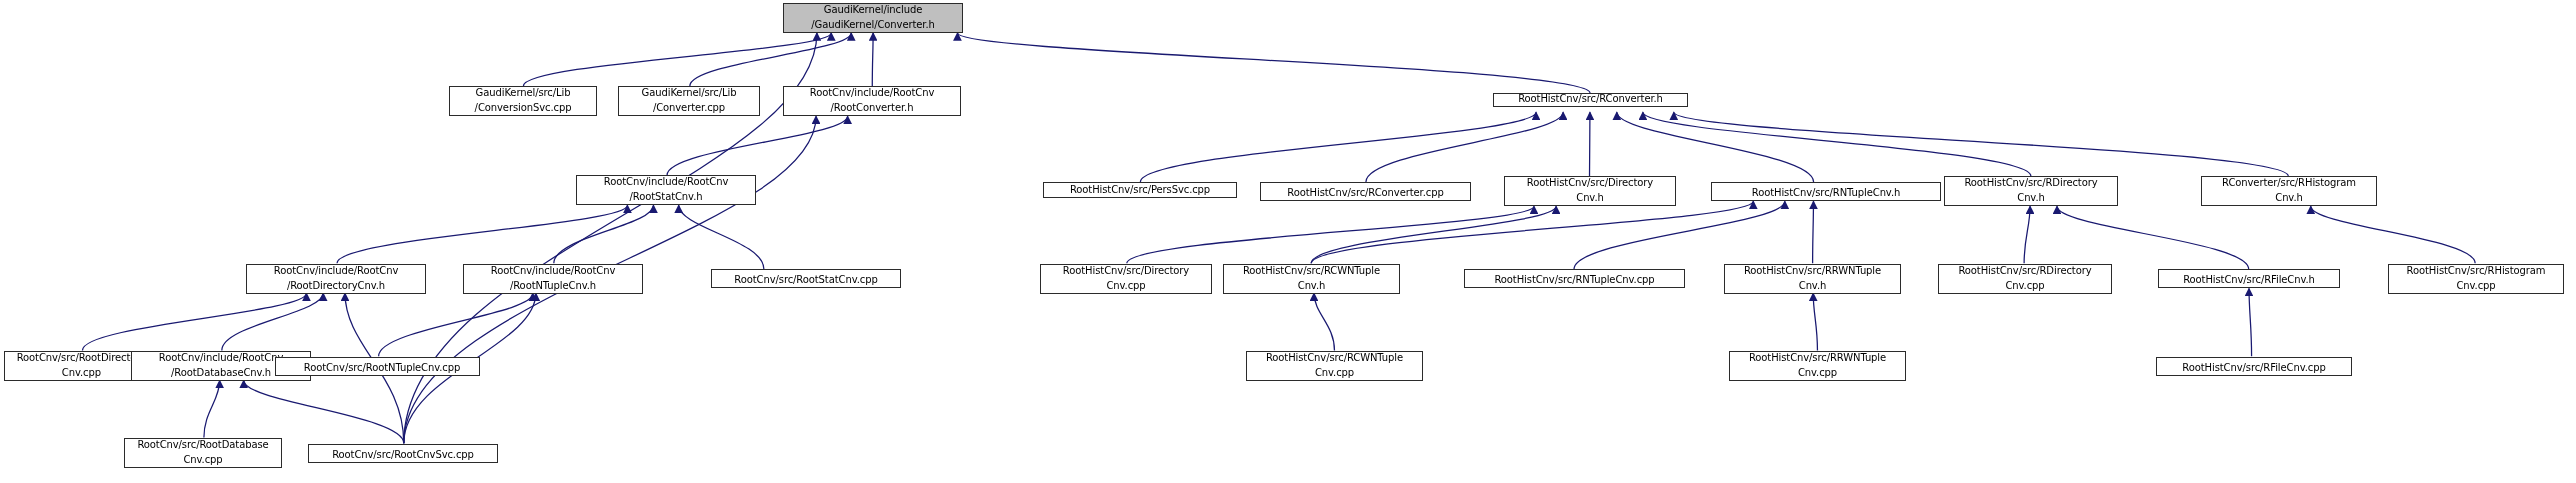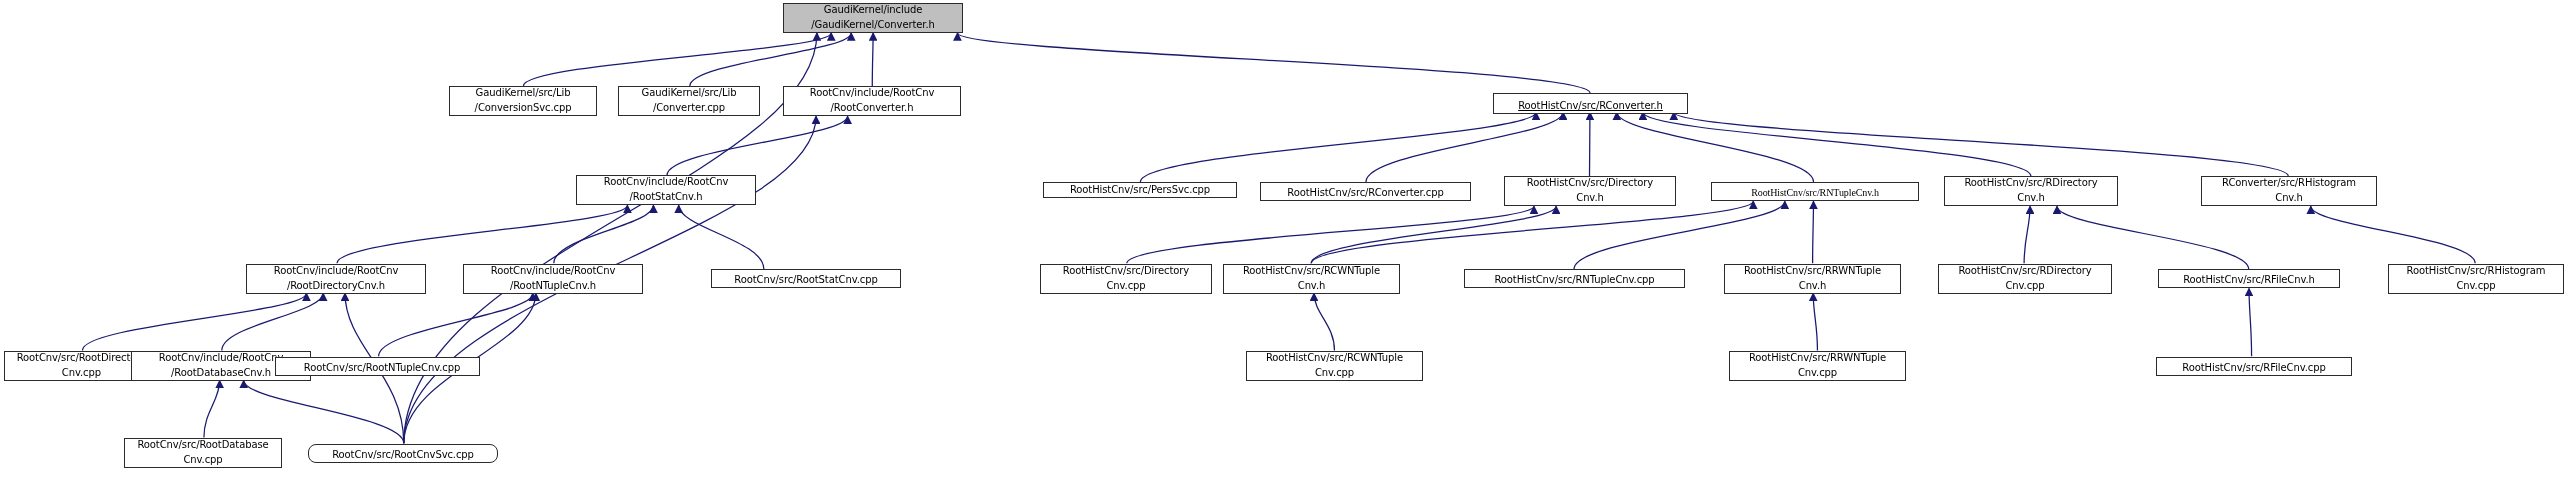--- a/index.html
+++ b/index.html
@@ -88,28 +88,28 @@
   </svg>
   <div id="node-layer">
       <div class="node root" style="left: 783px; top: 2.9px; width: 180px; height: 30px;"><span class="lbl">GaudiKernel/include
 /GaudiKernel/Converter.h</span></div>
       <div class="node" style="left: 449px; top: 86px; width: 148px; height: 30px;"><span class="lbl">GaudiKernel/src/Lib
 /ConversionSvc.cpp</span></div>
       <div class="node" style="left: 618px; top: 86px; width: 142px; height: 30px;"><span class="lbl">GaudiKernel/src/Lib
 /Converter.cpp</span></div>
       <div class="node" style="left: 783px; top: 86px; width: 178px; height: 30px;"><span class="lbl">RootCnv/include/RootCnv
 /RootConverter.h</span></div>
-      <div class="node" style="left: 1493px; top: 93px; width: 195px; height: 21px; text-decoration: underline;"><span class="lbl">RootHistCnv/src/RConverter.h</span></div>
+      <div class="node" style="left: 1493px; top: 93px; width: 195px; height: 14px;"><span class="lbl">RootHistCnv/src/RConverter.h</span></div>
       <div class="node" style="left: 576px; top: 175px; width: 180px; height: 30px;"><span class="lbl">RootCnv/include/RootCnv
 /RootStatCnv.h</span></div>
       <div class="node" style="left: 1043px; top: 182px; width: 194px; height: 16px;"><span class="lbl">RootHistCnv/src/PersSvc.cpp</span></div>
       <div class="node" style="left: 1260px; top: 182px; width: 211px; height: 19.4px;"><span class="lbl">RootHistCnv/src/RConverter.cpp</span></div>
       <div class="node" style="left: 1504px; top: 176px; width: 172px; height: 30px;"><span class="lbl">RootHistCnv/src/Directory
 Cnv.h</span></div>
-      <div class="node" style="left: 1711px; top: 182px; width: 208px; height: 19.4px; font-family: Liberation Serif, serif;"><span class="lbl">RootHistCnv/src/RNTupleCnv.h</span></div>
+      <div class="node" style="left: 1711px; top: 182px; width: 230px; height: 19.4px;"><span class="lbl">RootHistCnv/src/RNTupleCnv.h</span></div>
       <div class="node" style="left: 1944px; top: 176px; width: 174px; height: 30px;"><span class="lbl">RootHistCnv/src/RDirectory
 Cnv.h</span></div>
       <div class="node" style="left: 2201px; top: 176px; width: 176px; height: 30px;"><span class="lbl">RConverter/src/RHistogram
 Cnv.h</span></div>
       <div class="node" style="left: 246px; top: 264px; width: 180px; height: 30px;"><span class="lbl">RootCnv/include/RootCnv
 /RootDirectoryCnv.h</span></div>
       <div class="node" style="left: 463px; top: 264px; width: 180px; height: 30px;"><span class="lbl">RootCnv/include/RootCnv
 /RootNTupleCnv.h</span></div>
       <div class="node" style="left: 668px; top: 269px; width: 190px; height: 19.4px; margin-left: 43px;"><span class="lbl">RootCnv/src/RootStatCnv.cpp</span></div>
       <div class="node" style="left: 1040px; top: 264px; width: 172px; height: 30px;"><span class="lbl">RootHistCnv/src/Directory
@@ -129,16 +129,16 @@
       <div class="node" style="left: 131px; top: 351px; width: 180px; height: 30px;"><span class="lbl">RootCnv/include/RootCnv
 /RootDatabaseCnv.h</span></div>
       <div class="node" style="left: 275px; top: 357px; width: 205px; height: 19.4px; padding-left: 9px;"><span class="lbl">RootCnv/src/RootNTupleCnv.cpp</span></div>
       <div class="node" style="left: 1246px; top: 351px; width: 177px; height: 30px;"><span class="lbl">RootHistCnv/src/RCWNTuple
 Cnv.cpp</span></div>
       <div class="node" style="left: 1729px; top: 351px; width: 177px; height: 30px;"><span class="lbl">RootHistCnv/src/RRWNTuple
 Cnv.cpp</span></div>
       <div class="node" style="left: 2156px; top: 357px; width: 196px; height: 19.4px;"><span class="lbl">RootHistCnv/src/RFileCnv.cpp</span></div>
       <div class="node" style="left: 124px; top: 438px; width: 158px; height: 30px;"><span class="lbl">RootCnv/src/RootDatabase
 Cnv.cpp</span></div>
-      <div class="node" style="left: 308px; top: 444px; width: 190px; height: 19.4px; border-radius: 8px;"><span class="lbl">RootCnv/src/RootCnvSvc.cpp</span></div>
+      <div class="node" style="left: 308px; top: 444px; width: 190px; height: 19.4px;"><span class="lbl">RootCnv/src/RootCnvSvc.cpp</span></div>
     </div>
 </div>
 
 
 </body></html>

